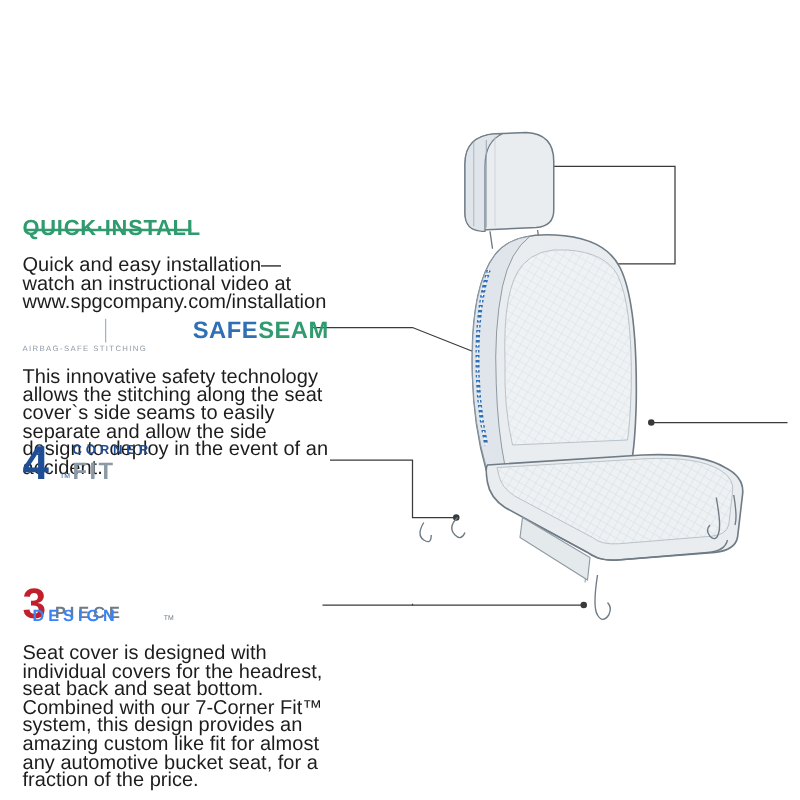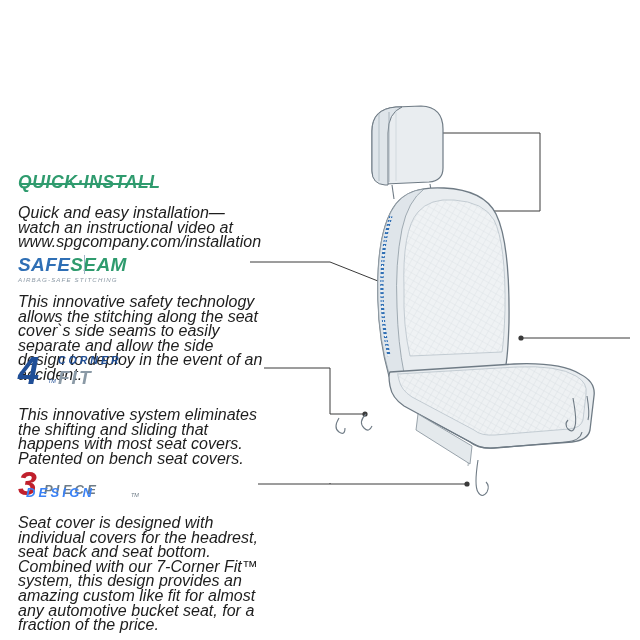--- a/index.html
+++ b/index.html
@@ -12,21 +12,20 @@
     background: #ffffff;
     font-family: "Liberation Sans", sans-serif;
     overflow: hidden;
     position: relative;
   }
   #stage {
     position: absolute;
     left: 0; top: 0;
     width: 640px;
     height: 640px;
-    font-style: italic;
   }
   .feature {
     position: absolute;
     width: 245px;
   }
   .feature-body {
     font-size: 16px;
     line-height: 14.6px;
     color: #1d1d1d;
     letter-spacing: 0.02px;
@@ -60,20 +59,21 @@
     position: relative;
     margin-bottom: 6px;
     height: 34px;
   }
   .logo-safe .main {
     font-size: 19px;
     font-weight: bold;
     letter-spacing: 0.4px;
     white-space: nowrap;
     line-height: 20px;
+    text-align: right;
   }
   .logo-safe .safe { color: #2f6fb5; }
   .logo-safe .seam { color: #2f9b6e; }
   .logo-safe .sub {
     font-size: 6.2px;
     letter-spacing: 1.1px;
     color: #8d9aa6;
     margin-top: 1px;
   }
   .logo-safe .seamline {
@@ -268,21 +268,20 @@
     <div class="feature-body">This innovative safety technology allows the stitching along the seat cover`s side seams to easily separate and allow the side design to deploy in the event of an accident.</div>
   </div>
 
   <div class="feature" id="f-corner">
     <div class="logo-corner">
       <div class="four">4</div>
       <div class="corner">CORNER</div>
       <div class="fit">FIT</div>
       <div class="tm">TM</div>
     </div>
-    <div class="feature-body">This innovative system eliminates the shifting and sliding that happens with most seat covers. Patented on bench seat covers.</div>
   </div>
 
   <div class="feature" id="f-piece">
     <div class="logo-piece">
       <div class="three">3</div>
       <div class="piece">PIECE</div>
       <div class="design">DESIGN</div>
       <div class="tm">TM</div>
     </div>
     <div class="feature-body">Seat cover is designed with individual covers for the headrest, seat back and seat bottom. Combined with our 7-Corner Fit™ system, this design provides an amazing custom like fit for almost any automotive bucket seat, for a fraction of the price.</div>

